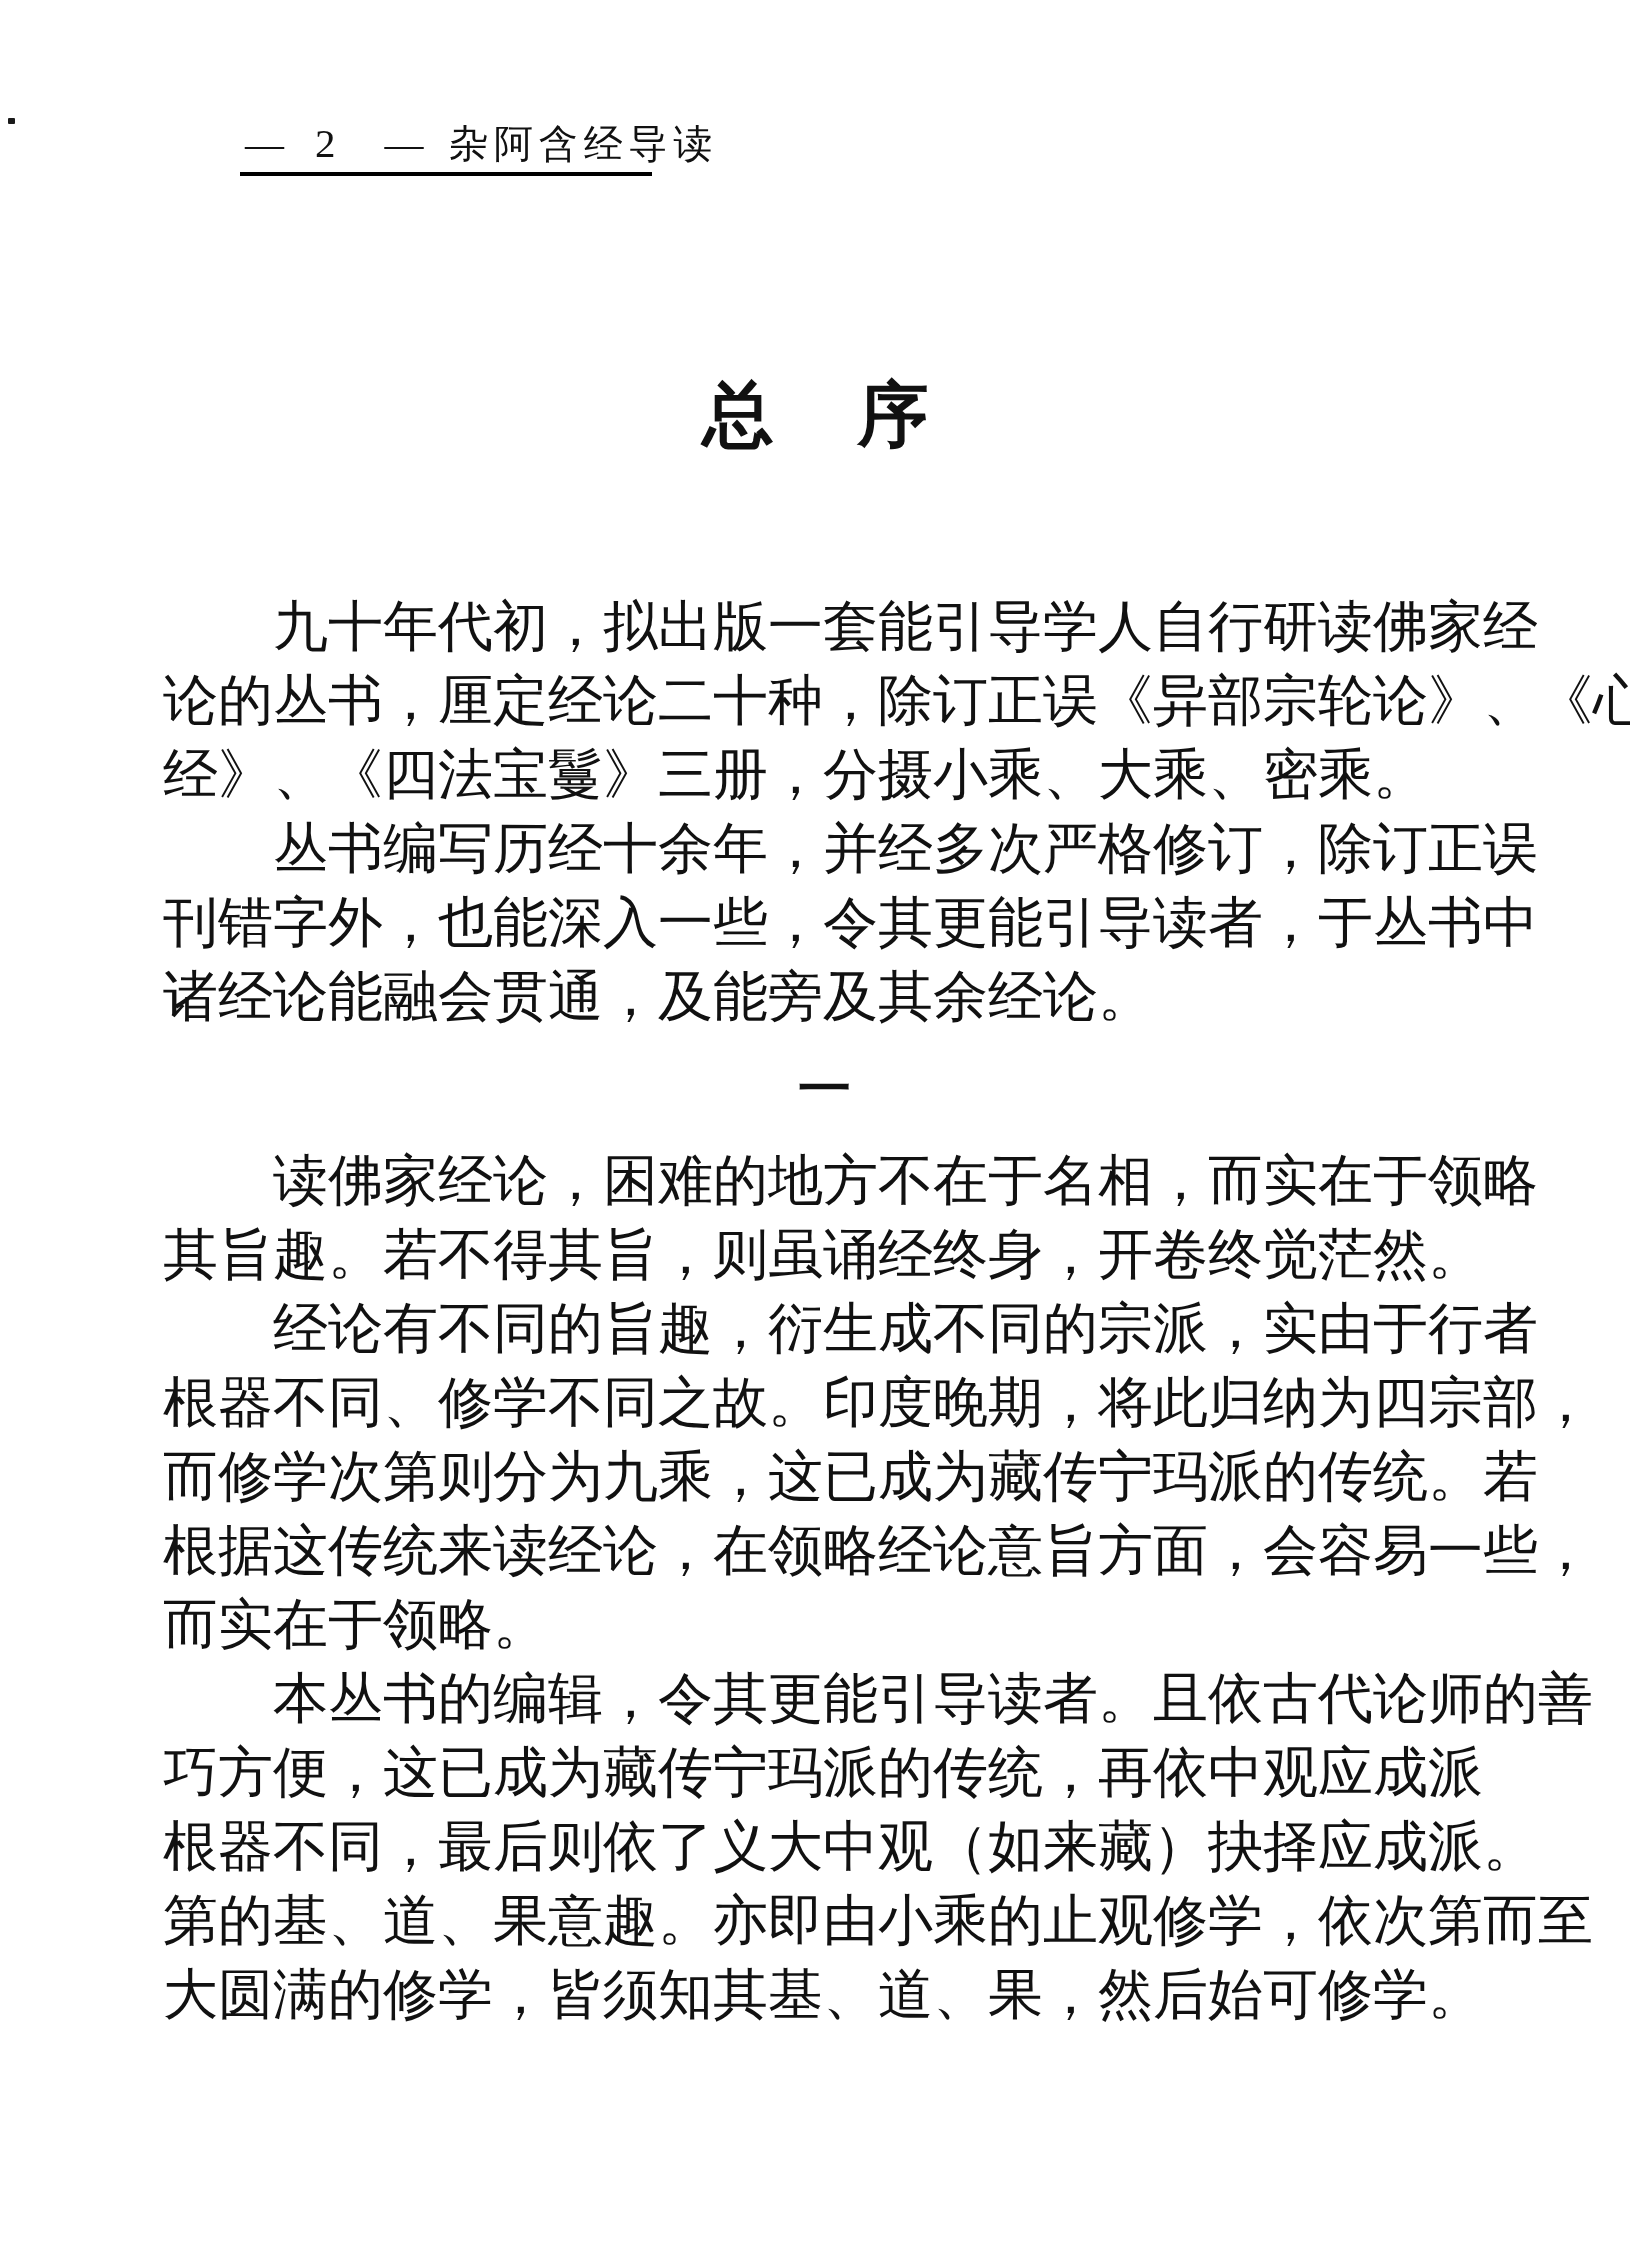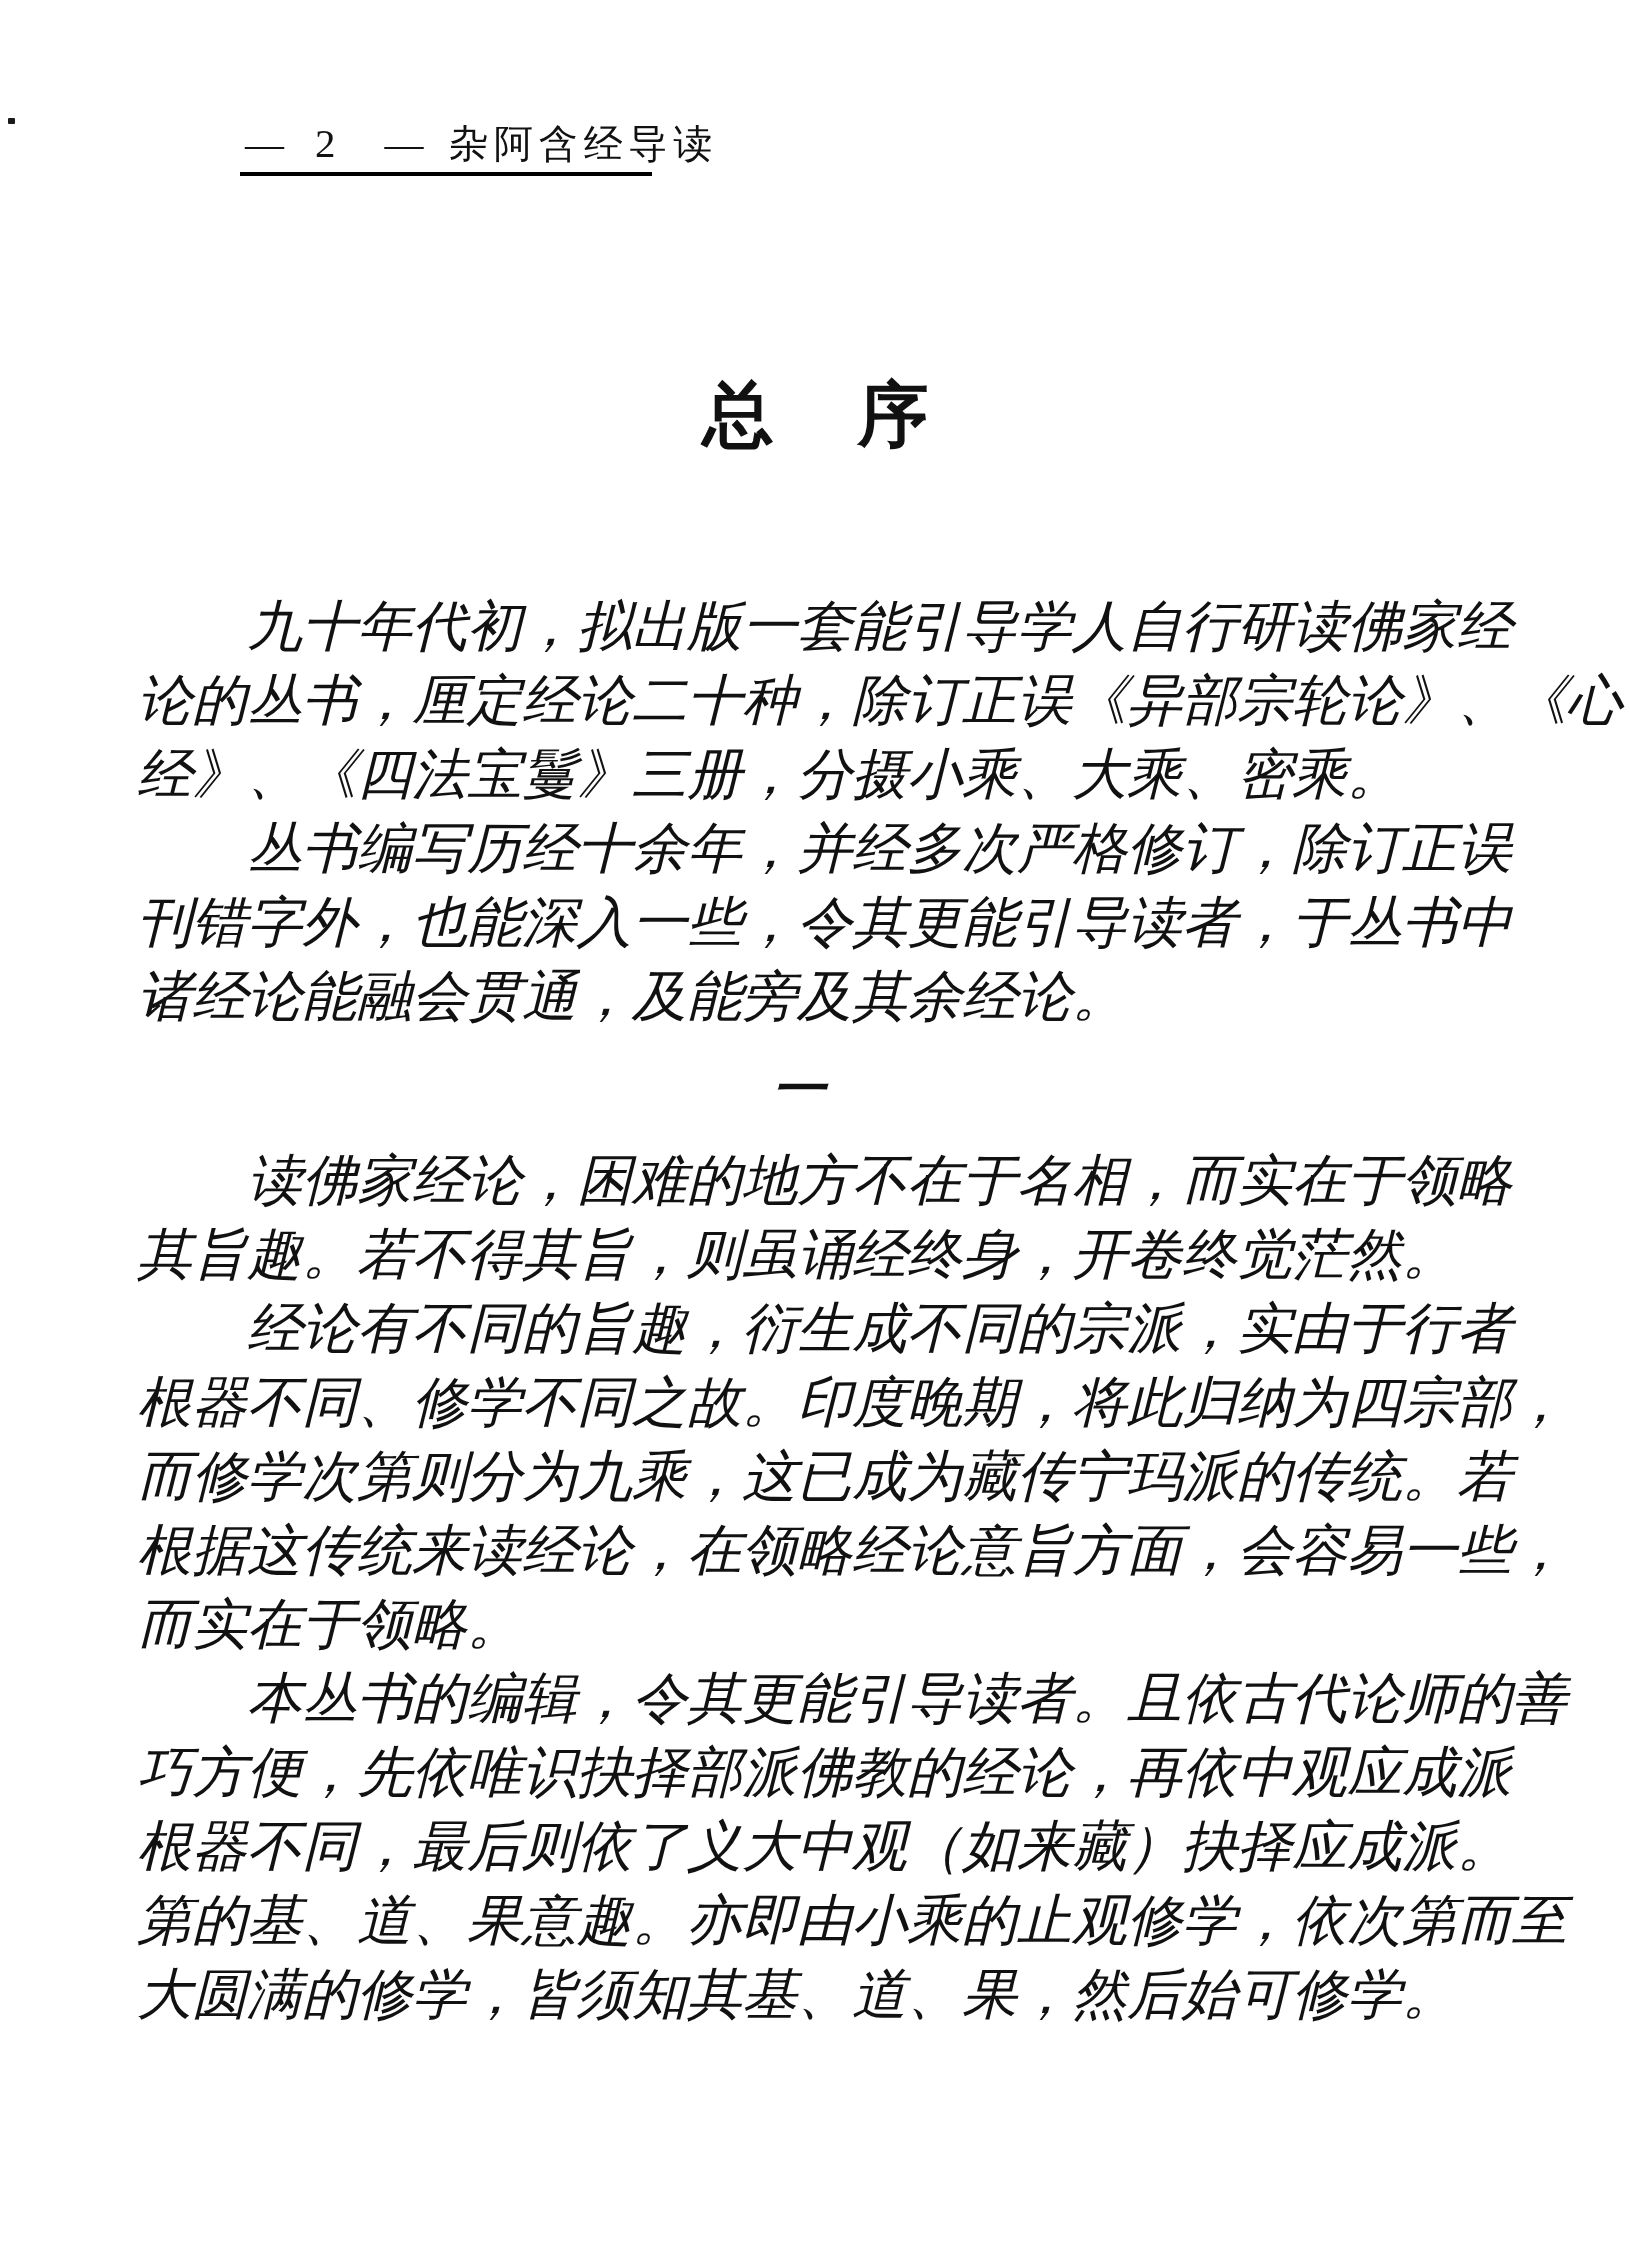--- a/index.html
+++ b/index.html
@@ -62,25 +62,24 @@
     align-items: flex-start;
     font-size: 71px;
     line-height: 90px;
     font-weight: 700;
   }
   .page-title .title-char + .title-char { margin-left: 84px; }
   
   .body-text {
     position: absolute;
     top: 590px;
-    left: 137px;
+    left: 163px;
     width: 1323px;
     font-size: 55px;
     font-weight: 500;
-    font-style: italic;
   }
   .text-line {
     height: 74px;
     line-height: 74px;
     white-space: nowrap;
     letter-spacing: 0;
   }
   .text-line.indent { padding-left: 110px; }
   .section-divider {
     height: 110px;
@@ -121,20 +120,20 @@
     <div class="section-divider">一</div>
 
     <div class="text-line indent">读佛家经论，困难的地方不在于名相，而实在于领略</div>
     <div class="text-line">其旨趣。若不得其旨，则虽诵经终身，开卷终觉茫然。</div>
     <div class="text-line indent">经论有不同的旨趣，衍生成不同的宗派，实由于行者</div>
     <div class="text-line">根器不同、修学不同之故。印度晚期，将此归纳为四宗部，</div>
     <div class="text-line">而修学次第则分为九乘，这已成为藏传宁玛派的传统。若</div>
     <div class="text-line">根据这传统来读经论，在领略经论意旨方面，会容易一些，</div>
     <div class="text-line">而实在于领略。</div>
     <div class="text-line indent">本丛书的编辑，令其更能引导读者。且依古代论师的善</div>
-    <div class="text-line">巧方便，先依唯识抉择部派佛教的经论，再依中观应成派</div>
+    <div class="text-line">巧方便，这已成为藏传宁玛派的传统，再依中观应成派</div>
     <div class="text-line">根器不同，最后则依了义大中观（如来藏）抉择应成派。</div>
     <div class="text-line">第的基、道、果意趣。亦即由小乘的止观修学，依次第而至</div>
     <div class="text-line">大圆满的修学，皆须知其基、道、果，然后始可修学。</div>
   </div>
 
 </div>
 
 
 </body></html>

